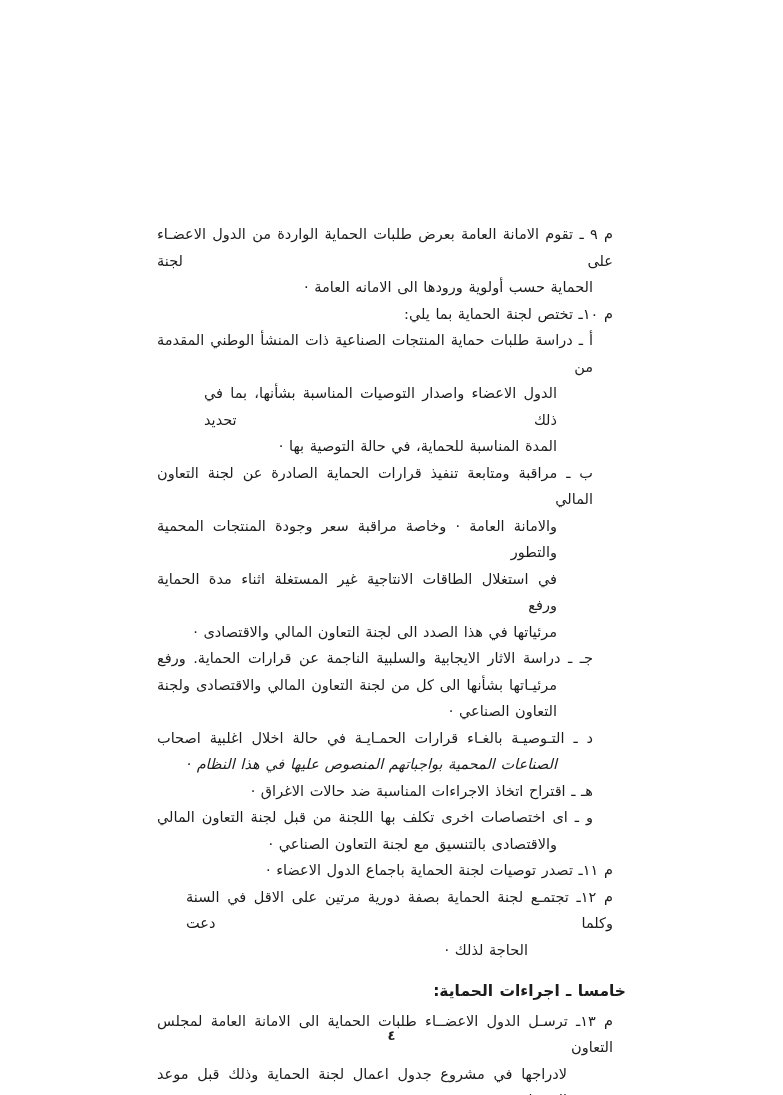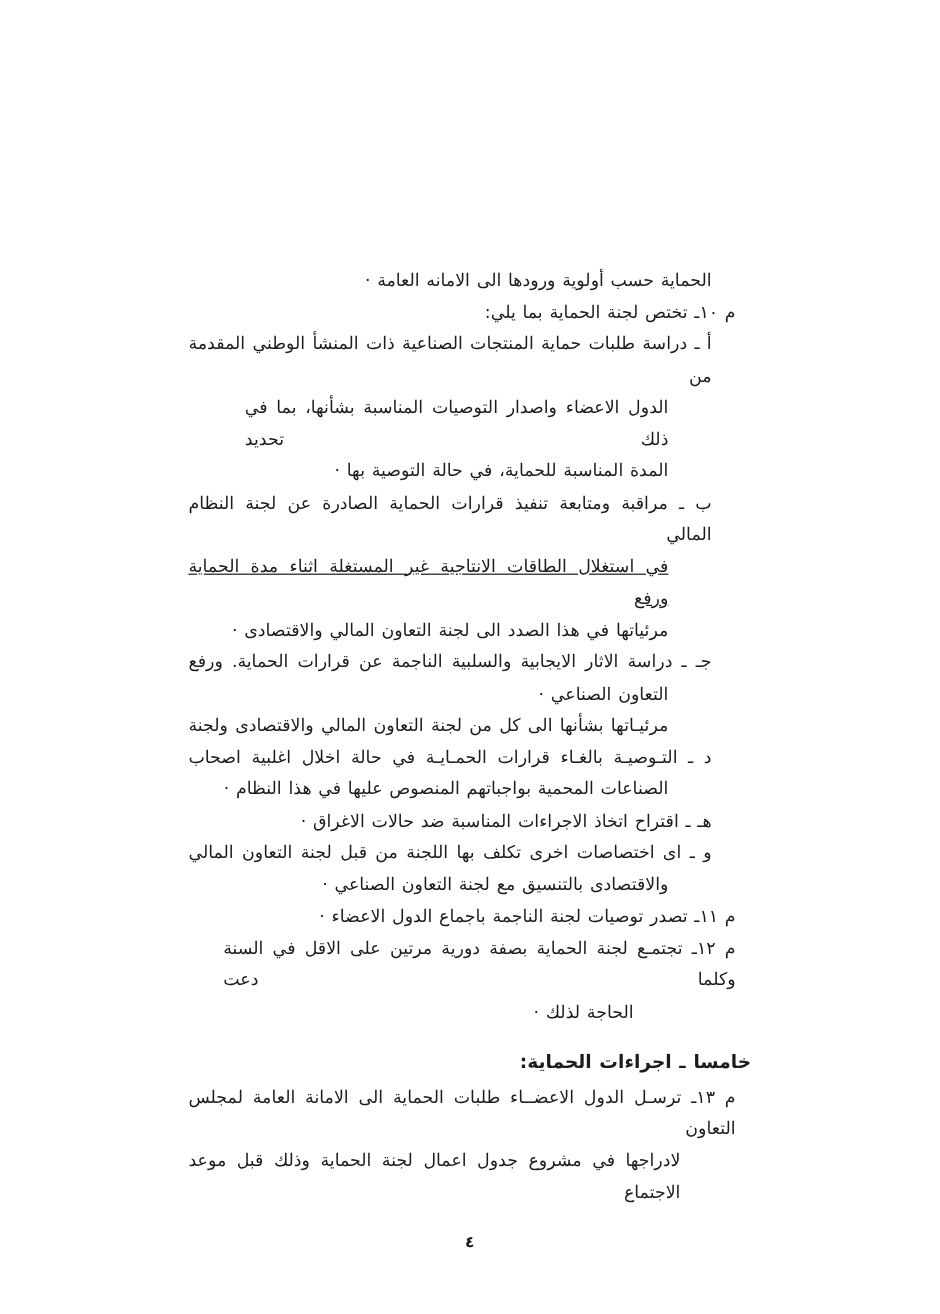--- a/index.html
+++ b/index.html
@@ -53,53 +53,55 @@
     font-weight: 700;
     color: #1c1c1c;
   }
 </style>
 </head>
 <body>
 
 <div class="page">
   <div class="text-block">
       <div class="block article">
+        <div class="line" style="padding-right: 0px;">م ٩ ـ تقوم الامانة العامة بعرض طلبات الحماية الواردة من الدول الاعضـاء على لجنة</div>
         <div class="line last" style="padding-right: 20px;">الحماية حسب أولوية ورودها الى الامانه العامة ·</div>
       </div>
       <div class="block article">
         <div class="line last" style="padding-right: 0px;">م ١٠ـ تختص لجنة الحماية بما يلي:</div>
       </div>
       <div class="block item">
         <div class="line" style="padding-right: 20px;">أ ـ دراسة طلبات حماية المنتجات الصناعية ذات المنشأ الوطني المقدمة من</div>
         <div class="line" style="padding-right: 56px; margin-left: 47px;">الدول الاعضاء واصدار التوصيات المناسبة بشأنها، بما في ذلك تحديد</div>
         <div class="line last" style="padding-right: 56px;">المدة المناسبة للحماية، في حالة التوصية بها ·</div>
       </div>
       <div class="block item">
-        <div class="line" style="padding-right: 20px;">ب ـ مراقبة ومتابعة تنفيذ قرارات الحماية الصادرة عن لجنة النظام المالي</div>
-        <div class="line" style="padding-right: 56px; text-decoration: underline;">في استغلال الطاقات الانتاجية غير المستغلة اثناء مدة الحماية ورفع</div>
+        <div class="line" style="padding-right: 20px;">ب ـ مراقبة ومتابعة تنفيذ قرارات الحماية الصادرة عن لجنة التعاون المالي</div>
+        <div class="line" style="padding-right: 56px;">والامانة العامة · وخاصة مراقبة سعر وجودة المنتجات المحمية والتطور</div>
+        <div class="line" style="padding-right: 56px;">في استغلال الطاقات الانتاجية غير المستغلة اثناء مدة الحماية ورفع</div>
         <div class="line last" style="padding-right: 56px;">مرئياتها في هذا الصدد الى لجنة التعاون المالي والاقتصادى ·</div>
       </div>
       <div class="block item">
         <div class="line" style="padding-right: 20px;">جـ ـ دراسة الاثار الايجابية والسلبية الناجمة عن قرارات الحماية. ورفع</div>
+        <div class="line" style="padding-right: 56px;">مرئيـاتها بشأنها الى كل من لجنة التعاون المالي والاقتصادى ولجنة</div>
         <div class="line last" style="padding-right: 56px;">التعاون الصناعي ·</div>
-        <div class="line" style="padding-right: 56px;">مرئيـاتها بشأنها الى كل من لجنة التعاون المالي والاقتصادى ولجنة</div>
       </div>
       <div class="block item">
         <div class="line" style="padding-right: 20px;">د ـ التـوصيـة بالغـاء قرارات الحمـايـة في حالة اخلال اغلبية اصحاب</div>
-        <div class="line last" style="padding-right: 56px;">الصناعات المحمية بواجباتهم المنصوص عليها في هذا النظام ·</div>
+        <div class="line last" style="padding-right: 56px; font-style: italic;">الصناعات المحمية بواجباتهم المنصوص عليها في هذا النظام ·</div>
       </div>
       <div class="block item">
         <div class="line last" style="padding-right: 20px;">هـ ـ اقتراح اتخاذ الاجراءات المناسبة ضد حالات الاغراق ·</div>
       </div>
       <div class="block item">
         <div class="line" style="padding-right: 20px;">و ـ اى اختصاصات اخرى تكلف بها اللجنة من قبل لجنة التعاون المالي</div>
         <div class="line last" style="padding-right: 56px;">والاقتصادى بالتنسيق مع لجنة التعاون الصناعي ·</div>
       </div>
       <div class="block article">
-        <div class="line last" style="padding-right: 0px;">م ١١ـ تصدر توصيات لجنة الناجمة باجماع الدول الاعضاء ·</div>
+        <div class="line last" style="padding-right: 0px;">م ١١ـ تصدر توصيات لجنة الحماية باجماع الدول الاعضاء ·</div>
       </div>
       <div class="block article">
         <div class="line" style="padding-right: 0px; margin-left: 29px;">م ١٢ـ تجتمـع لجنة الحماية بصفة دورية مرتين على الاقل في السنة وكلما دعت</div>
         <div class="line last" style="padding-right: 85px;">الحاجة لذلك ·</div>
       </div>
       <div class="block heading">
         <div class="heading-line">خامسا ـ اجراءات الحماية:</div>
       </div>
       <div class="block article">
         <div class="line" style="padding-right: 0px;">م ١٣ـ ترسـل الدول الاعضــاء طلبات الحماية الى الامانة العامة لمجلس التعاون</div>

